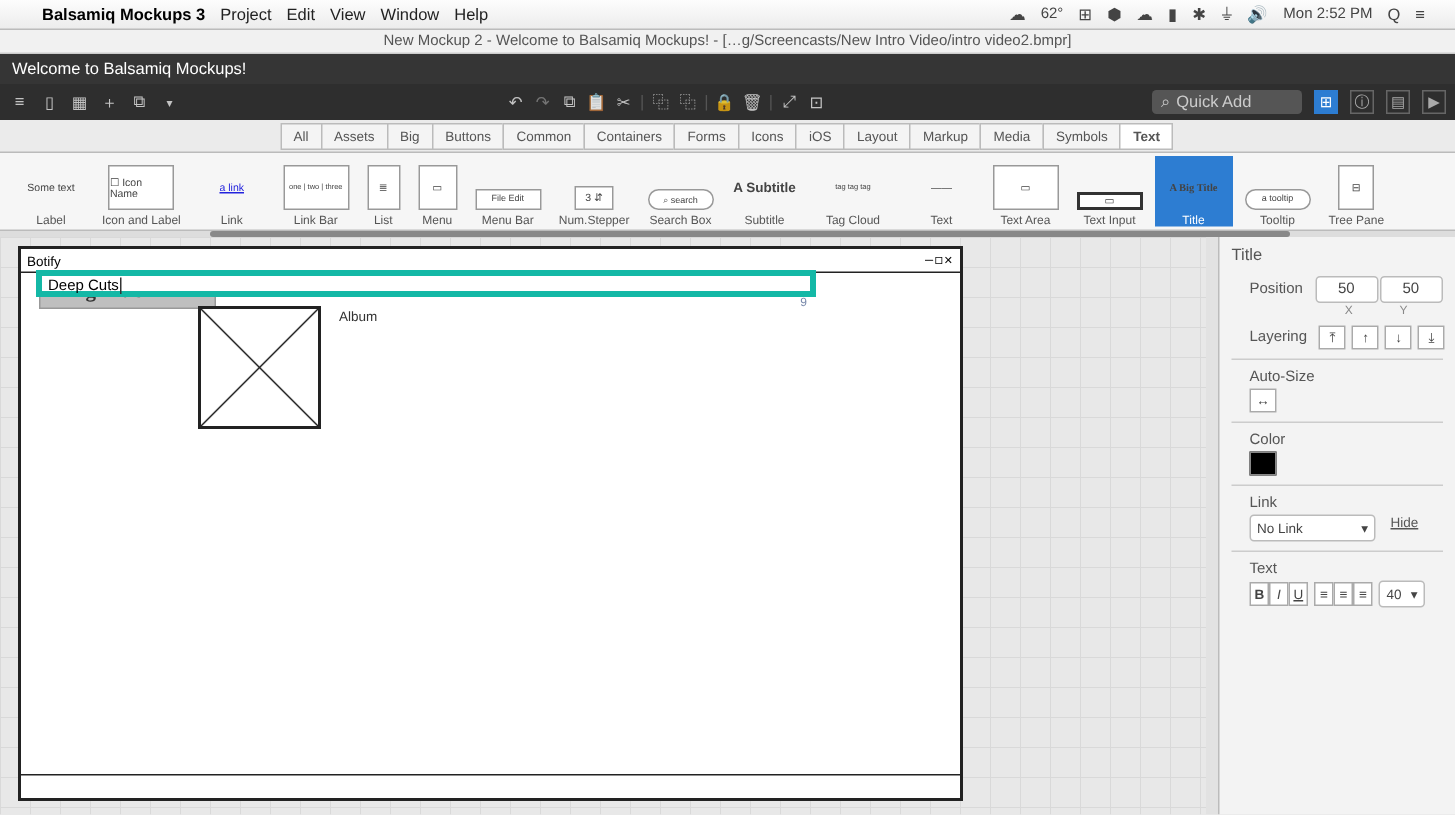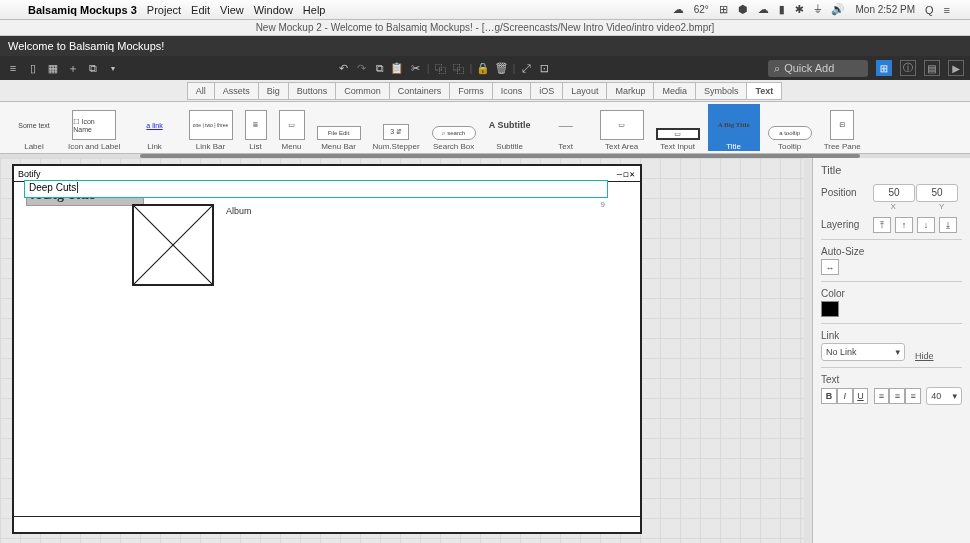--- a/index.html
+++ b/index.html
@@ -44,42 +44,42 @@
 .canvas-area { flex: 1; background: #e8e8e8; background-image: linear-gradient(#d9d9d9 1px, transparent 1px), linear-gradient(90deg, #d9d9d9 1px, transparent 1px); background-size: 20px 20px; position: relative; overflow: hidden; padding-left: 12px; }
 .canvas-scroll-v { width: 8px; background: #e2e2e2; }
 
 .window-mock { position: absolute; left: 12px; top: 6px; width: 630px; height: 370px; background: #fff; border: 2px solid #222; }
 .window-mock .wm-title { height: 16px; border-bottom: 1px solid #222; display: flex; align-items: center; padding: 0 4px; font-size: 9px; }
 .window-mock .wm-title .wm-ctl { margin-left: auto; font-family: monospace; font-size: 9px; letter-spacing: 1px; }
 .window-mock .wm-body { position: relative; height: calc(100% - 32px); }
 .window-mock .wm-status { height: 14px; border-top: 1px solid #222; }
 
 .title-widget { position: absolute; left: 12px; top: 2px; width: 118px; height: 22px; background: #bfbfbf; border: 1px solid #999; display: flex; align-items: center; font-family: Georgia, serif; font-size: 14px; font-weight: bold; color: #333; padding-left: 4px; overflow: hidden; }
-.title-edit { position: absolute; left: 10px; top: -2px; width: 584px; height: 18px; border: 1px solid #14b8a6; background: #fff; padding: 1px 4px; font-size: 10px; }
+.title-edit { position: absolute; left: 10px; top: -2px; width: 520px; height: 18px; border: 4px solid #14b8a6; background: #fff; padding: 1px 4px; font-size: 10px; }
 .title-edit .count { position: absolute; right: 2px; bottom: -12px; font-size: 8px; color: #78a; }
 .label-widget { position: absolute; left: 212px; top: 24px; font-size: 9px; color: #333; }
 .image-widget { position: absolute; left: 118px; top: 22px; width: 82px; height: 82px; border: 2px solid #222; background: #fff; }
 .image-widget::before, .image-widget::after { content: ""; position: absolute; inset: 0; }
 .image-widget::before { background: linear-gradient(to top right, transparent calc(50% - 1px), #222, transparent calc(50% + 1px)); }
 .image-widget::after  { background: linear-gradient(to top left,  transparent calc(50% - 1px), #222, transparent calc(50% + 1px)); }
 
 .inspector { width: 158px; background: #f3f3f3; border-left: 1px solid #bbb; padding: 6px 8px; font-size: 10px; color: #444; }
 .inspector .hd { font-size: 11px; color: #555; margin-bottom: 8px; }
-.inspector .row { margin: 6px 0; }
+.inspector .row { margin: 6px 12px; }
 .inspector .lbl { display: block; margin-bottom: 2px; color: #555; }
 .inspector .pair { display: flex; gap: 1px; }
 .inspector .numbox { width: 42px; height: 18px; border: 1px solid #bbb; background: #fff; border-radius: 3px; text-align: center; line-height: 16px; font-size: 10px; }
 .inspector .sublbl { font-size: 8px; color: #888; text-align: center; width: 42px; }
 .inspector hr { border: none; border-top: 1px solid #ccc; margin: 6px 0; }
 .inspector .layerbtns { display: flex; gap: 4px; }
 .inspector .sq { width: 18px; height: 16px; border: 1px solid #aaa; background: #fff; display: flex; align-items: center; justify-content: center; font-size: 9px; }
 .inspector .swatch { width: 18px; height: 16px; background: #000; border: 1px solid #888; }
 .inspector .dropdown { width: 84px; height: 18px; border: 1px solid #bbb; background: #fff; border-radius: 3px; display: flex; align-items: center; padding: 0 4px; font-size: 9px; justify-content: space-between; }
 .inspector .hidelink { font-size: 9px; text-decoration: underline; color: #555; cursor: pointer; }
-.inspector .linkrow { display: flex; align-items: flex-end; gap: 10px; }
+.inspector .linkrow { display: flex; align-items: flex-start; gap: 10px; }
 .inspector .txtbtns { display: flex; gap: 0; align-items: center; }
 .inspector .txtbtns .sq { width: 18px; }
 </style>
 </head>
 <body>
 
 <div class="menubar">
   <span class="apple"></span>
   <span class="appname">Balsamiq Mockups 3</span>
   <span class="menu">Project</span>
@@ -198,20 +198,24 @@
     </div>
   <div class="pal-item">
       <div class="thumb" style="border-radius:10px;height:14px;font-size:6px">⌕ search</div>
       <div class="lbl">Search Box</div>
     </div>
   <div class="pal-item">
       <div class="thumb" style="border:none;background:none;font-weight:bold;font-size:9px">A Subtitle</div>
       <div class="lbl">Subtitle</div>
     </div>
   <div class="pal-item">
+      <div class="thumb" style="border:none;background:none;font-size:5px;width:50px">tag tag tag</div>
+      <div class="lbl">Tag Cloud</div>
+    </div>
+  <div class="pal-item">
       <div class="thumb" style="border:none;background:none">——</div>
       <div class="lbl">Text</div>
     </div>
   <div class="pal-item">
       <div class="thumb">▭</div>
       <div class="lbl">Text Area</div>
     </div>
   <div class="pal-item">
       <div class="thumb" style="height:12px;border:2px solid #333">▭</div>
       <div class="lbl">Text Input</div>

